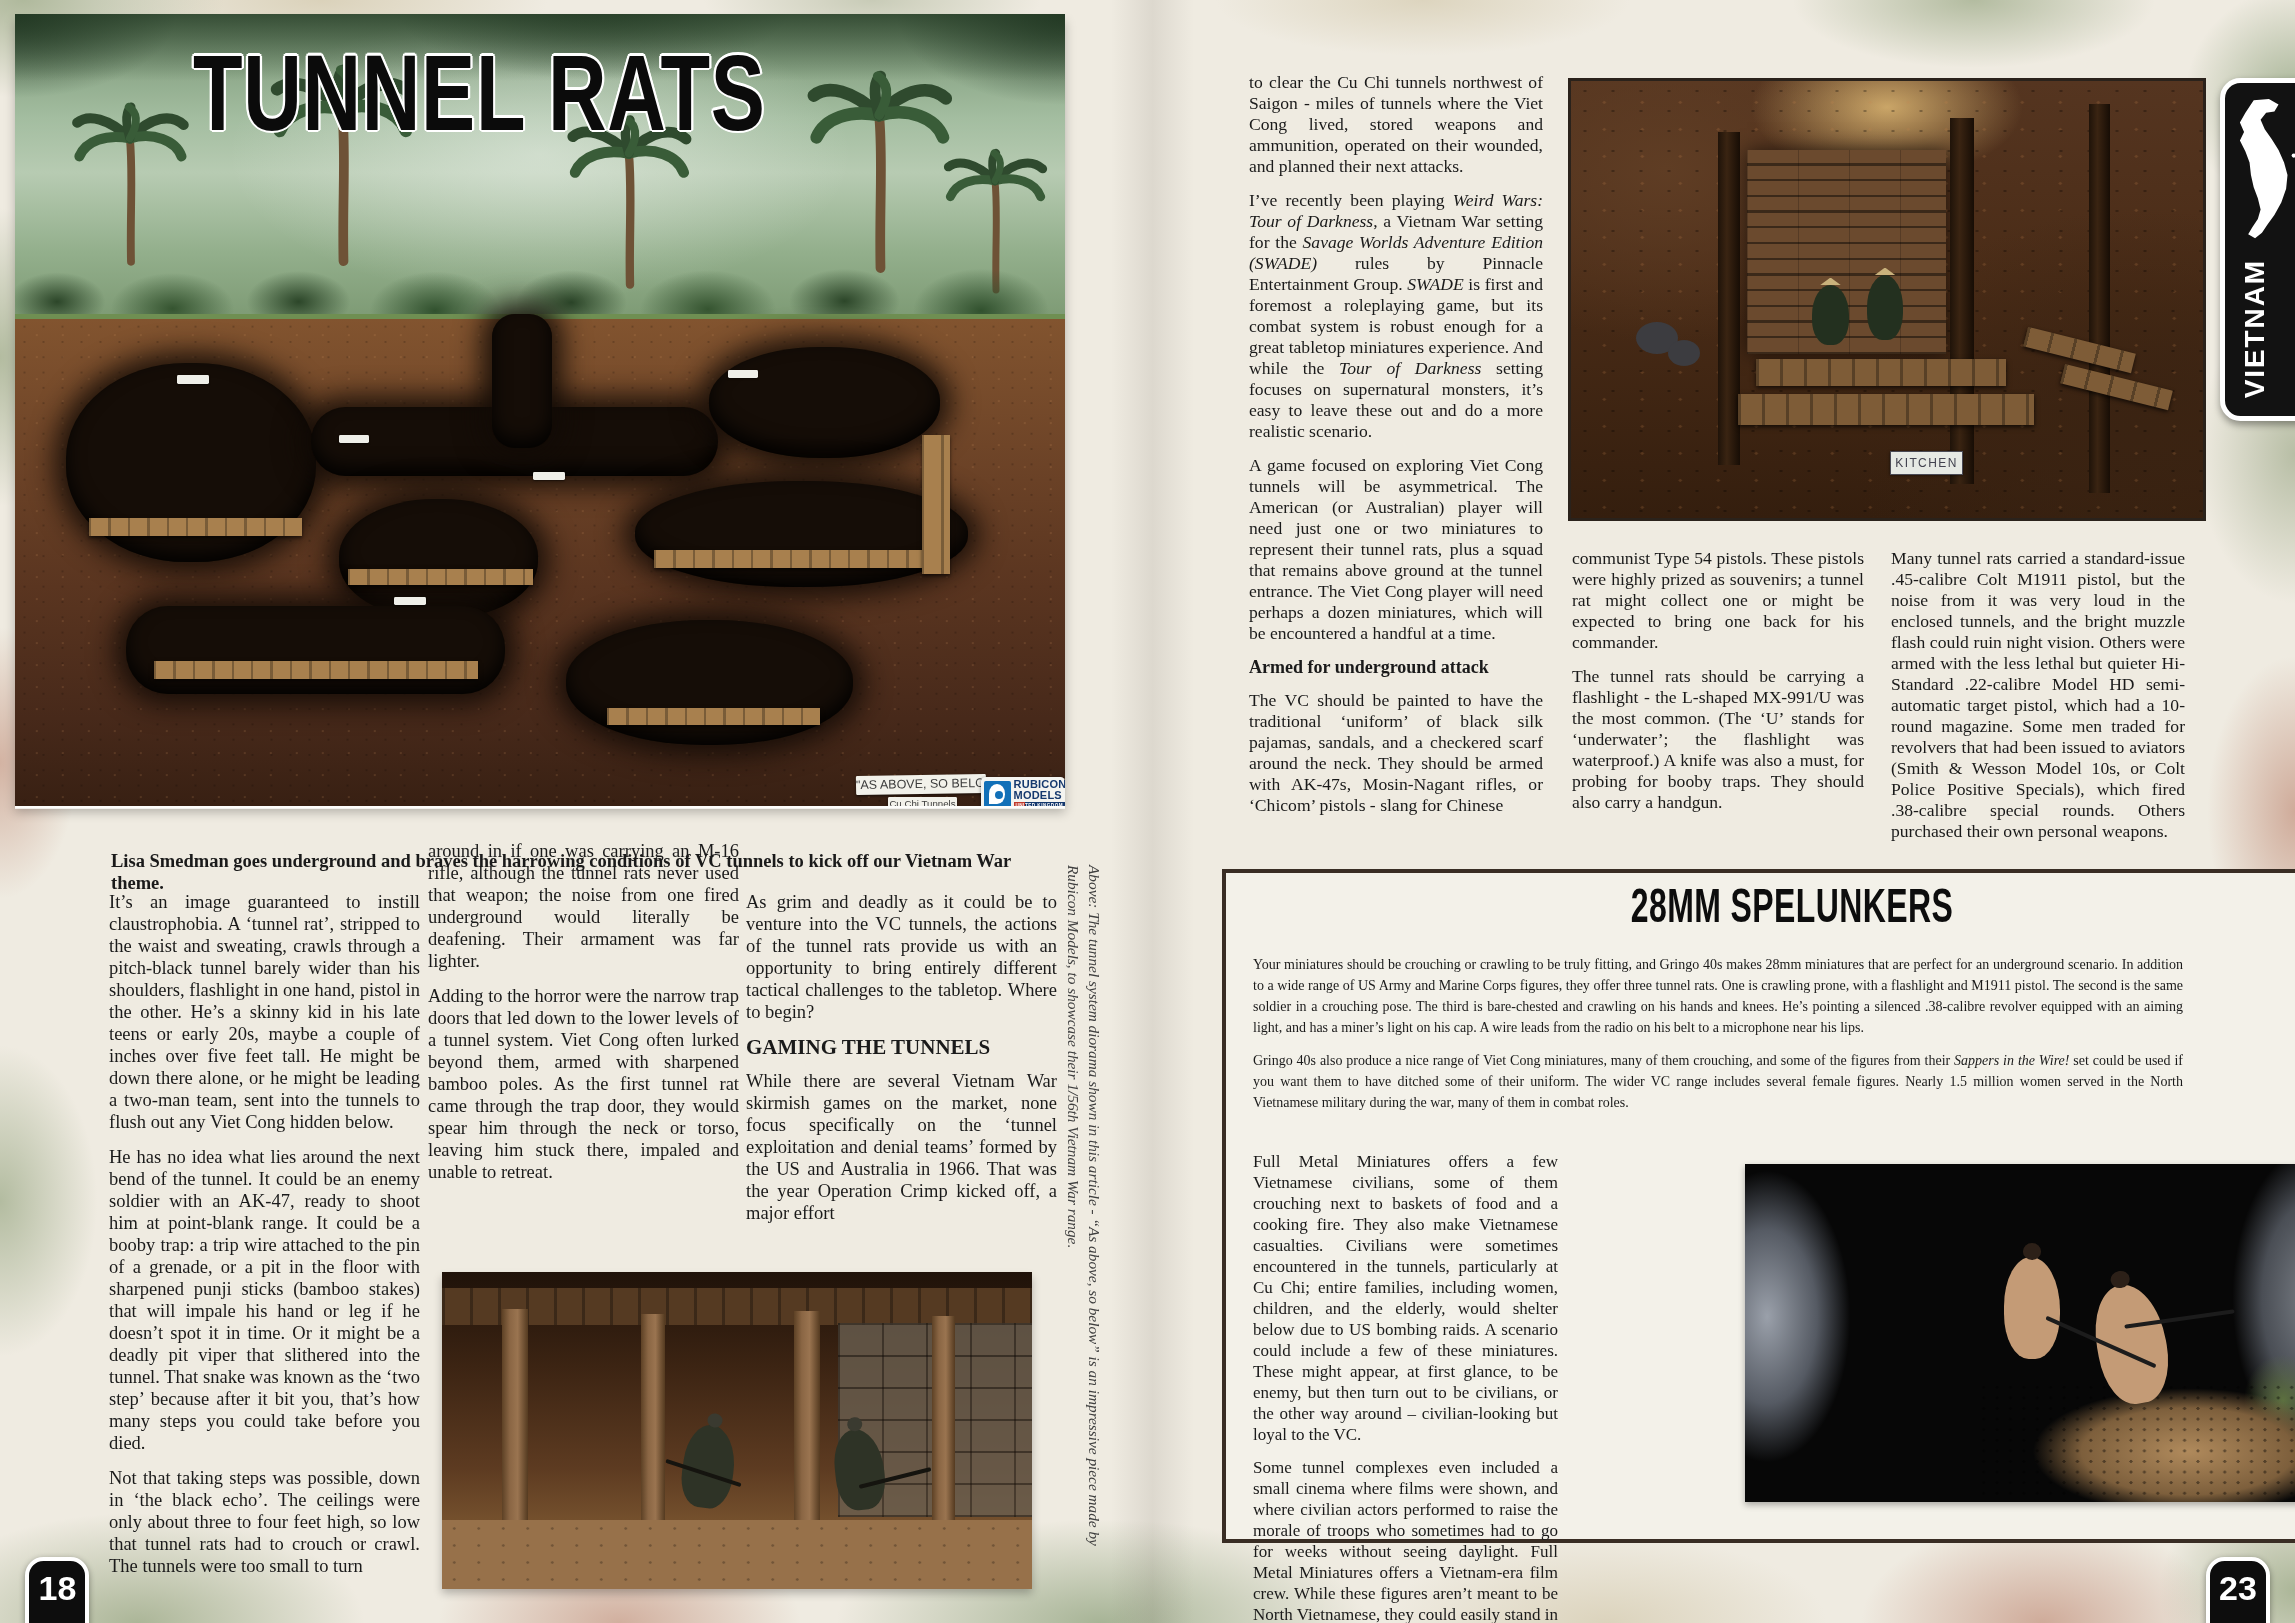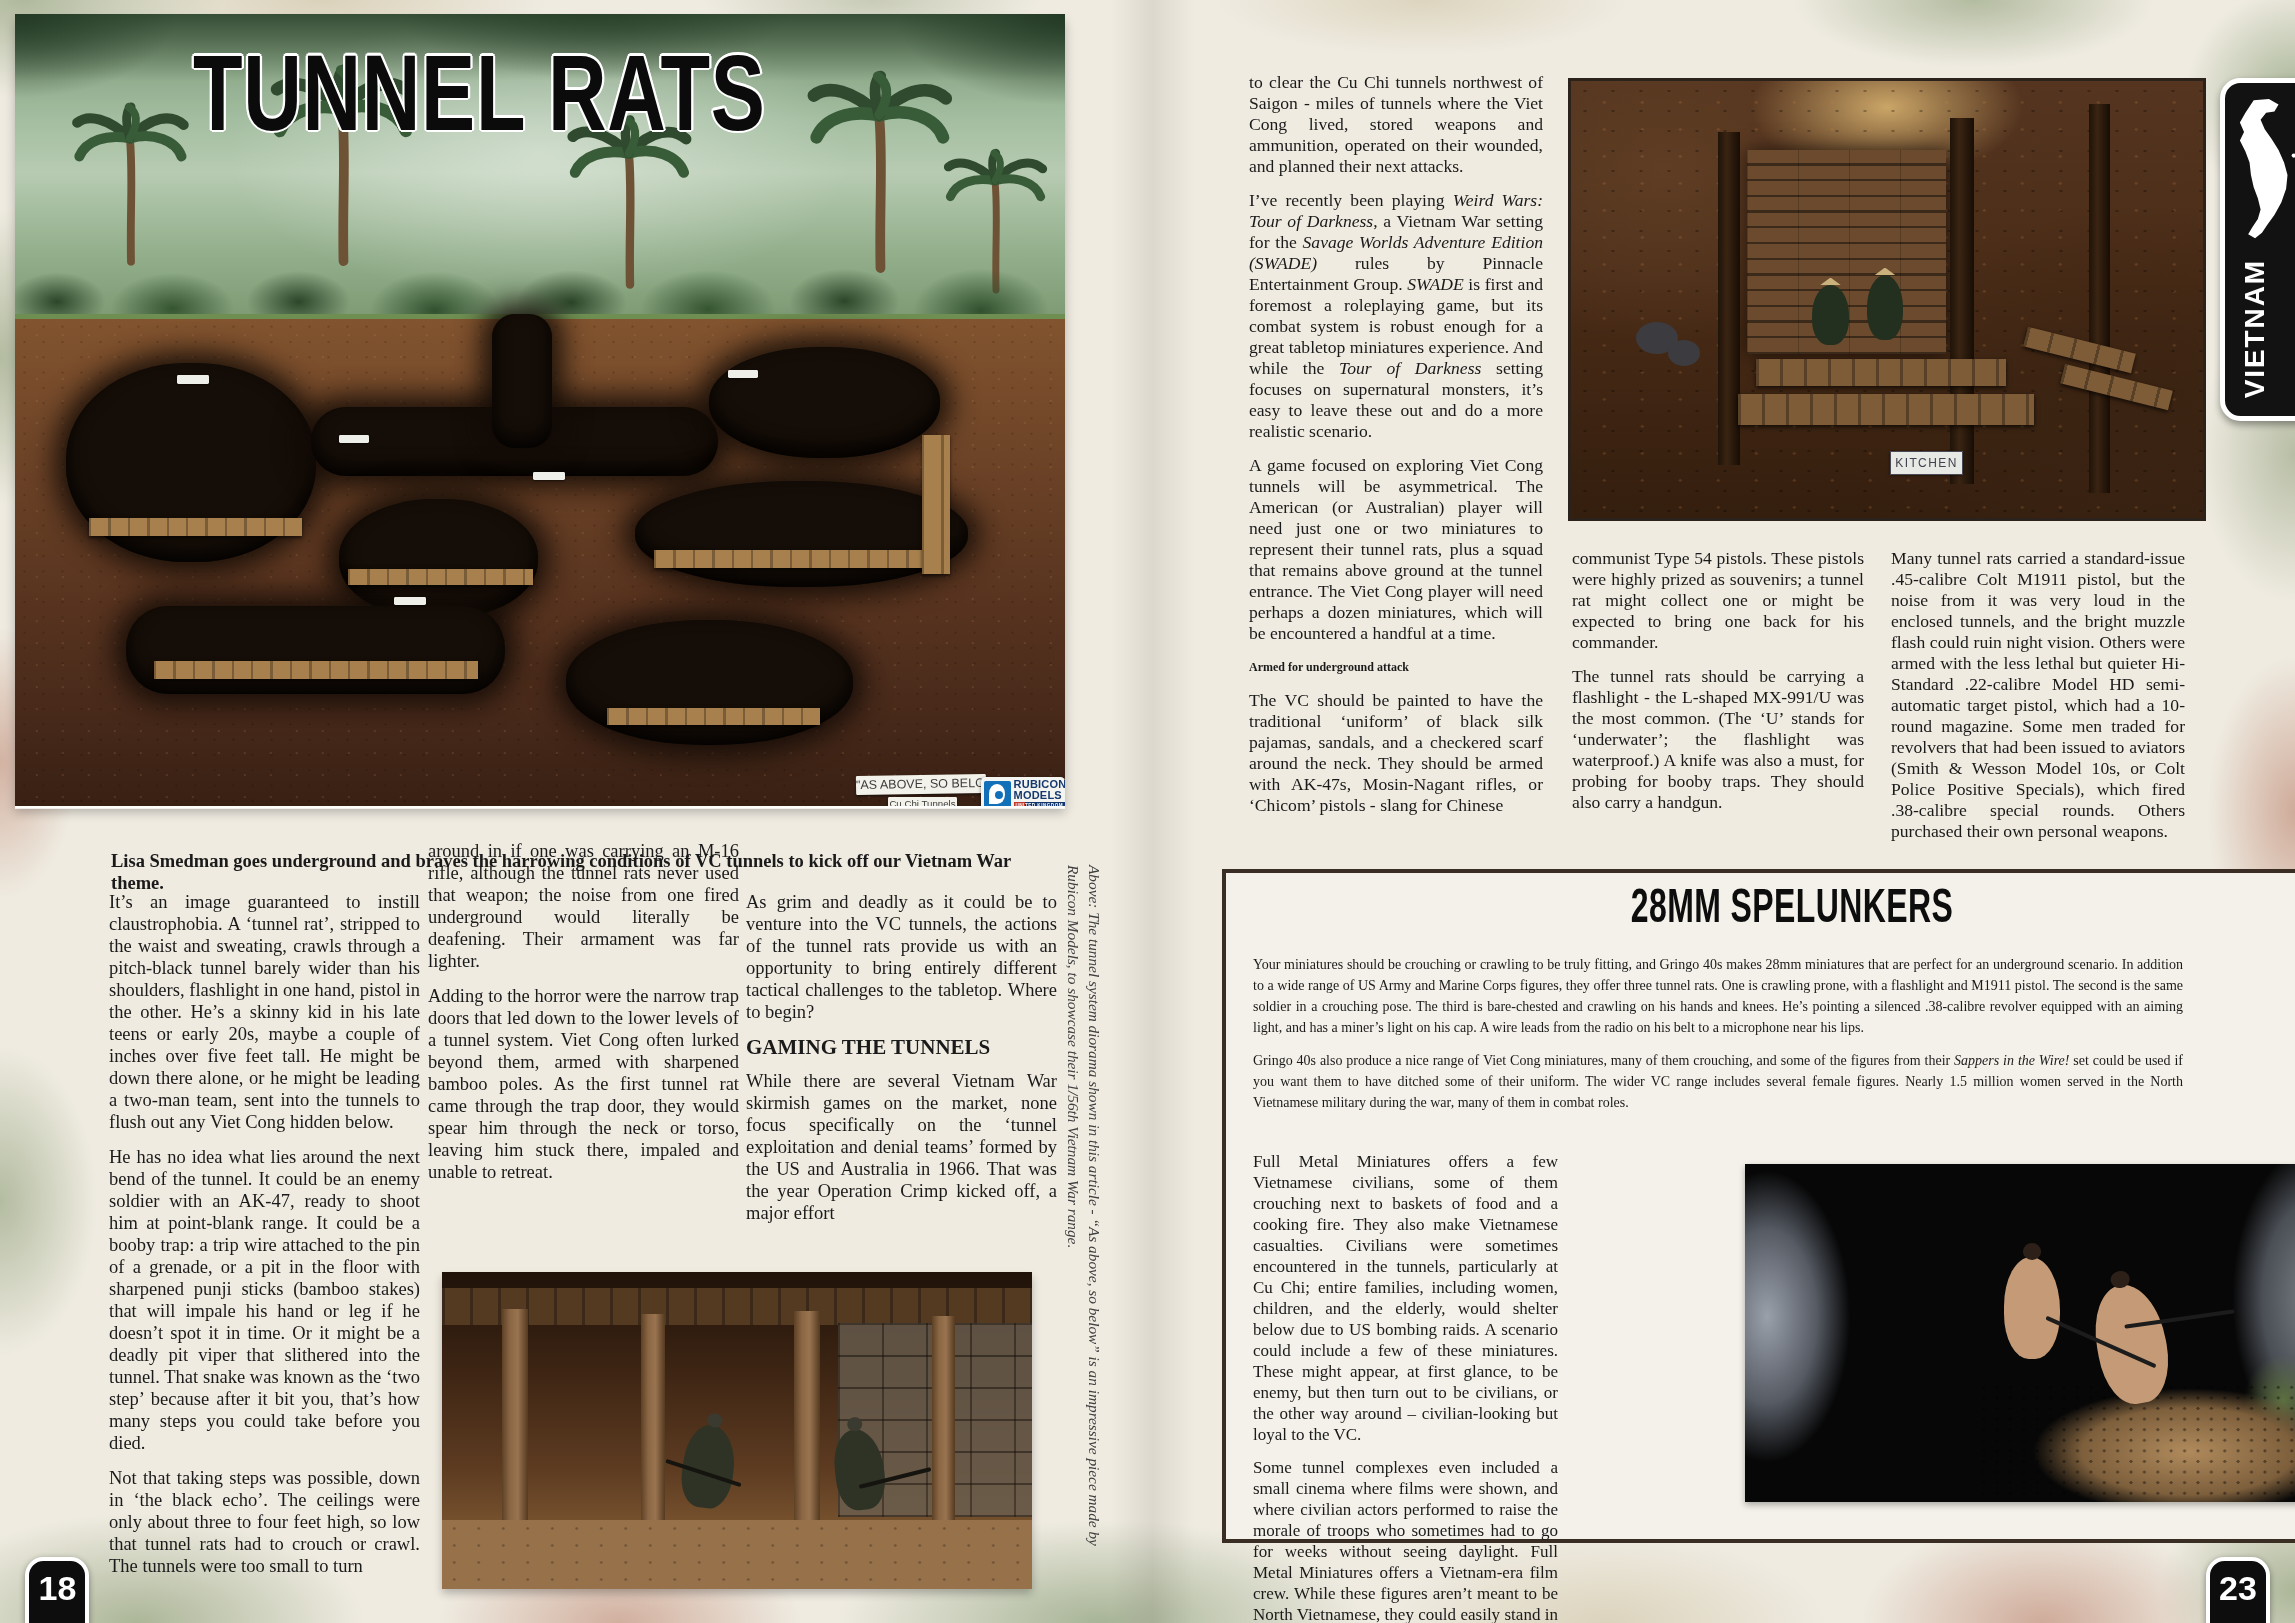--- a/index.html
+++ b/index.html
@@ -294,21 +294,21 @@
       <span>18</span>
     </div>
   </section>
 
   <section>
 
     <div class="col rcol" style="left:1249px;top:72px;width:294px">
       <p>to clear the Cu Chi tunnels northwest of Saigon - miles of tunnels where the Viet Cong lived, stored weapons and ammunition, operated on their wounded, and planned their next attacks.</p>
       <p>I’ve recently been playing <i>Weird Wars: Tour of Darkness</i>, a Vietnam War setting for the <i>Savage Worlds Adventure Edition (SWADE)</i> rules by Pinnacle Entertainment Group. <i>SWADE</i> is first and foremost a roleplaying game, but its combat system is robust enough for a great tabletop miniatures experience. And while the <i>Tour of Darkness</i> setting focuses on supernatural monsters, it’s easy to leave these out and do a more realistic scenario.</p>
       <p>A game focused on exploring Viet Cong tunnels will be asymmetrical. The American (or Australian) player will need just one or two miniatures to represent their tunnel rats, plus a squad that remains above ground at the tunnel entrance. The Viet Cong player will need perhaps a dozen miniatures, which will be encountered a handful at a time.</p>
-      <h3 class="serif-head" style="font-size:12px">Armed for underground attack</h3>
+      <h3 class="serif-head" style="font-size:18px">Armed for underground attack</h3>
       <p>The VC should be painted to have the traditional ‘uniform’ of black silk pajamas, sandals, and a checkered scarf around the neck. They should be armed with AK-47s, Mosin-Nagant rifles, or ‘Chicom’ pistols - slang for Chinese</p>
     </div>
 
     <figure class="kitchen-photo">
       <div class="rocktex"></div>
       <div class="planks"></div>
       <div class="kpost" style="left:147px;top:51px;width:22px;height:333px"></div>
       <div class="kpost" style="left:379px;top:37px;width:24px;height:366px"></div>
       <div class="kpost" style="left:518px;top:23px;width:21px;height:389px"></div>
       <div class="kstep" style="left:185px;top:278px;width:250px;height:27px"></div>

